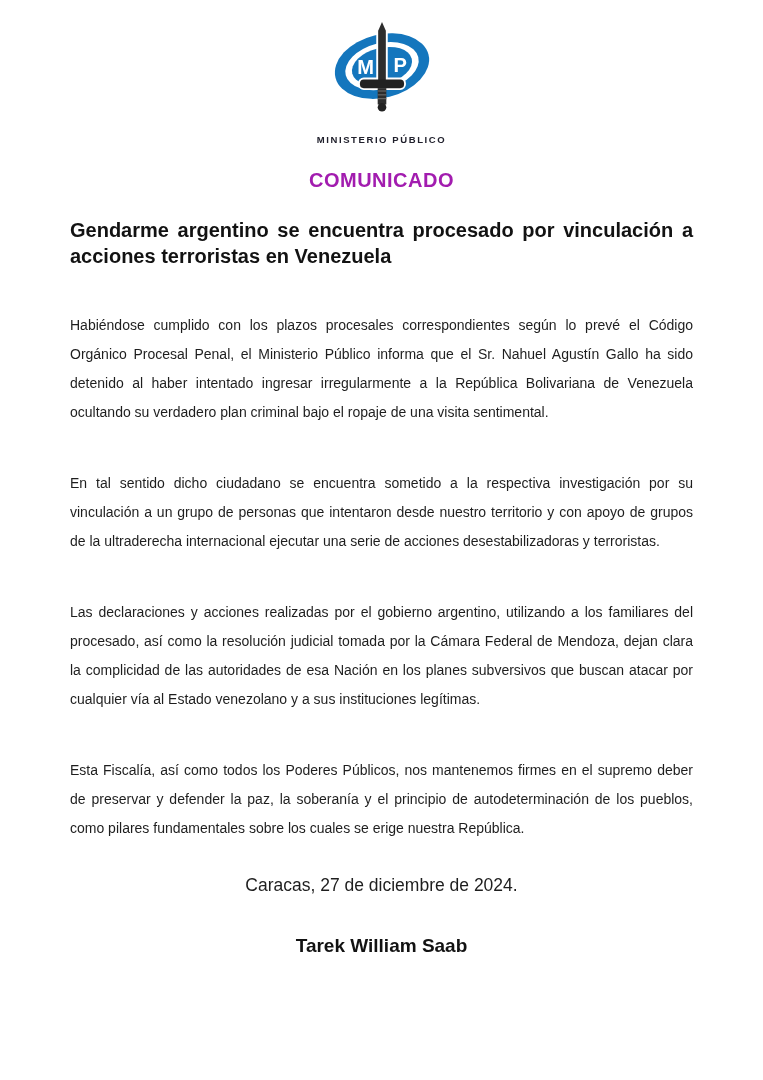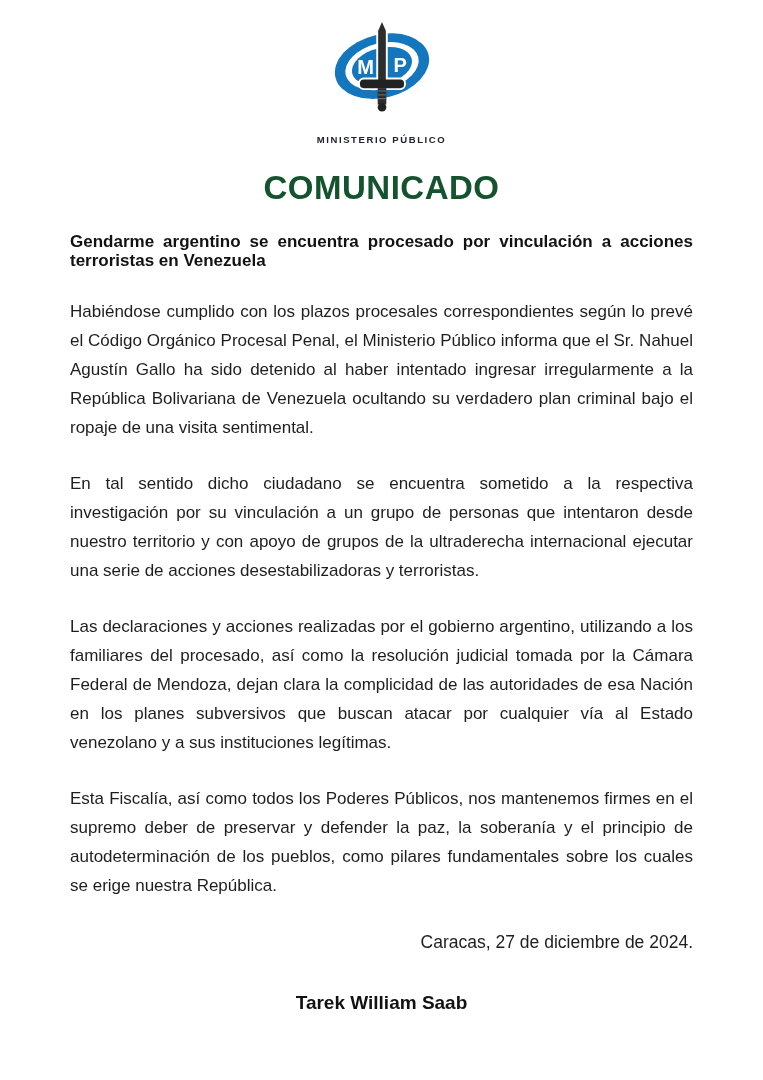--- a/index.html
+++ b/index.html
@@ -27,47 +27,47 @@
   }
   .logo-caption {
     font-size: 9.5px;
     font-weight: bold;
     letter-spacing: 1.6px;
     color: #20202c;
     margin-top: 16px;
   }
   .doc-title {
     text-align: center;
-    font-size: 33px;
+    font-size: 20px;
     font-weight: 800;
     letter-spacing: 0.5px;
-    color: #14532d;
+    color: #a21caf;
     margin: 24px 0 0 0;
   }
   .doc-heading {
-    font-size: 17px;
+    font-size: 20px;
     font-weight: bold;
-    line-height: 19px;
+    line-height: 26px;
     text-align: justify;
     text-justify: inter-word;
     color: #121212;
     margin: 25px 0 0 0;
   }
   .doc-paragraph {
-    font-size: 17px;
+    font-size: 14px;
     line-height: 29px;
     text-align: justify;
     text-justify: inter-word;
     color: #1e1e1e;
-    margin: 27px 0 0 0;
+    margin: 42px 0 0 0;
   }
   .dateline {
     font-size: 17.5px;
     line-height: 29px;
-    text-align: right;
+    text-align: center;
     color: #1e1e1e;
     margin: 28px 0 0 0;
   }
   .signature-block {
     text-align: center;
     margin-top: 32px;
     font-weight: 800;
     color: #121212;
   }
   .signature-name {

